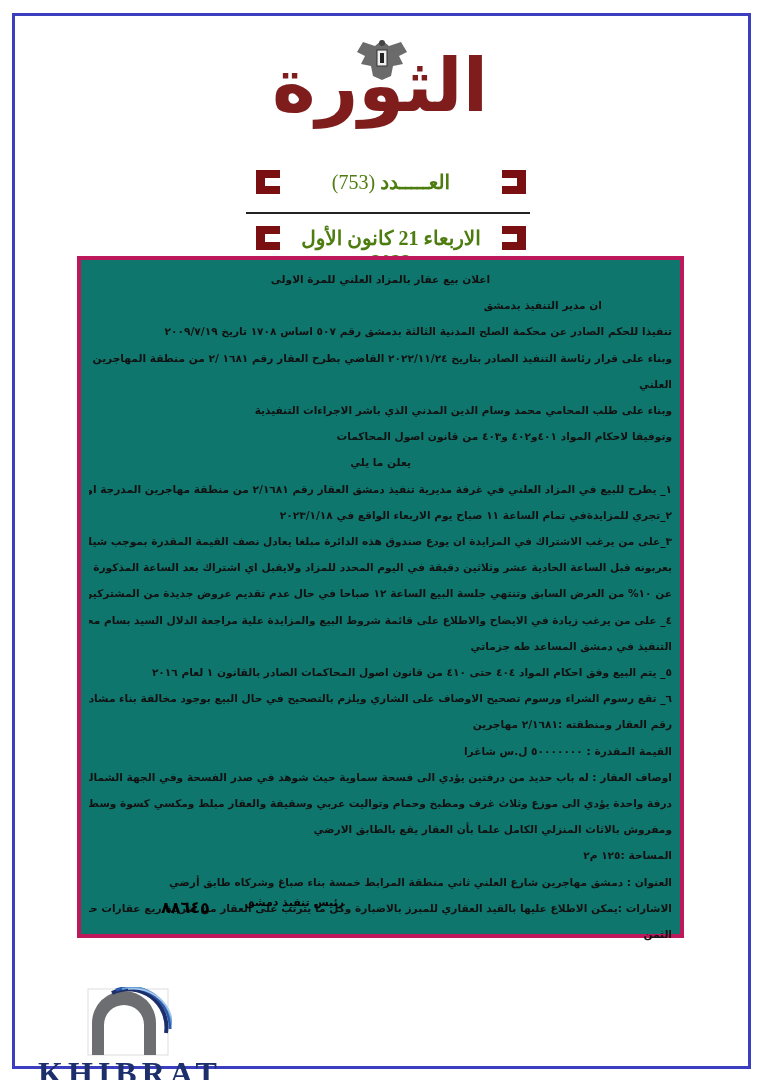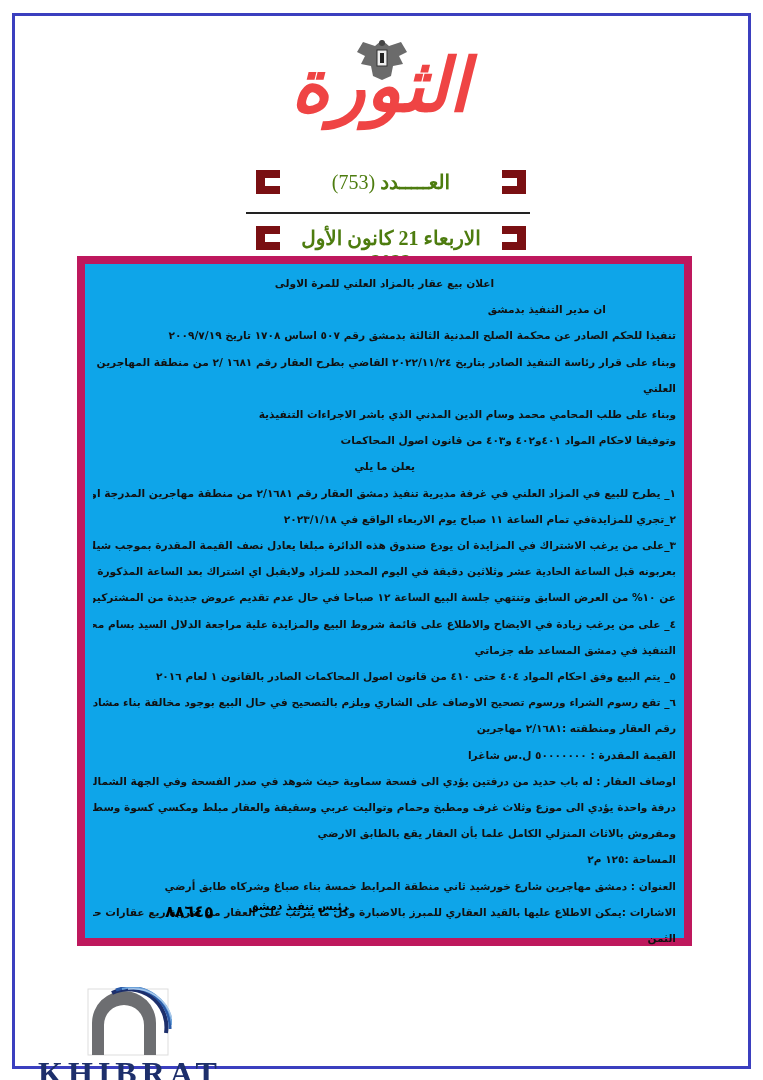--- a/index.html
+++ b/index.html
@@ -1,30 +1,30 @@
 <!DOCTYPE html>
 <html><head>
 <meta charset="utf-8">
 <style>
   html, body { margin: 0; padding: 0; background: #ffffff; }
   body { width: 763px; height: 1080px; position: relative; overflow: hidden; font-family: "DejaVu Serif", serif; }
   .page-frame { position: absolute; left: 12px; top: 13px; width: 733px; height: 1050px; border: 3px solid #3b3fbf; }
   .masthead { position: absolute; left: 190px; top: 30px; width: 380px; height: 110px; }
-  .masthead-title { position: absolute; left: 0; right: 0; top: 18px; text-align: center; font-family: "DejaVu Sans", sans-serif; font-weight: bold; font-size: 74px; color: #ef4444; direction: rtl; letter-spacing: 2px; line-height: 1; font-style: italic; }
+  .masthead-title { position: absolute; left: 0; right: 0; top: 18px; text-align: center; font-family: "DejaVu Sans", sans-serif; font-weight: bold; font-size: 74px; color: #7f1d1d; direction: rtl; letter-spacing: 2px; line-height: 1; }
   .emblem { position: absolute; left: 163px; top: 6px; width: 58px; height: 46px; }
   .issue-row, .date-row { position: absolute; left: 256px; width: 270px; height: 24px; }
   .issue-row { top: 170px; }
   .date-row { top: 226px; }
   .bracket { position: absolute; top: 0; width: 24px; height: 24px; }
   .bracket.left { left: 0; }
   .bracket.right { right: 0; }
   .row-text { position: absolute; left: 30px; right: 30px; top: 0; text-align: center; font-family: "Liberation Serif", serif; font-size: 20px; line-height: 24px; color: #4d7c0f; direction: rtl; }
   .row-text b { font-weight: bold; }
   .divider { position: absolute; left: 246px; top: 212px; width: 284px; height: 2px; background: #222; }
-  .doc-box { position: absolute; left: 77px; top: 256px; width: 599px; height: 674px; border: 8px solid #be185d; background: #0ea5e9; }
+  .doc-box { position: absolute; left: 77px; top: 256px; width: 599px; height: 674px; border: 4px solid #be185d; background: #0f766e; }
   .doc-inner { position: absolute; left: 8px; right: 8px; top: 6px; direction: rtl; text-align: right; font-family: "DejaVu Sans", sans-serif; font-size: 10.6px; line-height: 26.2px; color: #111; font-weight: bold; }
   .doc-inner p { margin: 0; white-space: nowrap; overflow: hidden; }
   .doc-inner .center { text-align: center; }
   .doc-inner .indent1 { padding-right: 70px; }
   .doc-inner .indent2 { padding-right: 70px; }
   .signature-row { position: absolute; left: 0; right: 0; bottom: 12px; height: 26px; direction: rtl; }
   .sig-title { position: absolute; right: 336px; top: 0; font-family: "DejaVu Sans", sans-serif; font-weight: bold; font-size: 11px; }
   .sig-number { position: absolute; left: 80px; top: 2px; font-family: "DejaVu Sans", sans-serif; font-weight: bold; font-size: 16px; letter-spacing: 1px; }
   .logo { position: absolute; left: 30px; top: 981px; width: 200px; height: 146px; }
   .logo-mark { position: absolute; left: 52px; top: 6px; width: 90px; height: 70px; }
@@ -89,21 +89,21 @@
     <p>٤_ على من يرغب زيادة في الايضاح والاطلاع على قائمة شروط البيع والمزايدة علية مراجعة الدلال السيد بسام محمد صبحه وديوان دائرة</p>
     <p>التنفيذ في دمشق المساعد طه جزماتي</p>
     <p>٥_ يتم البيع وفق احكام المواد ٤٠٤ حتى ٤١٠ من قانون اصول المحاكمات الصادر بالقانون ١ لعام ٢٠١٦</p>
     <p>٦_ تقع رسوم الشراء ورسوم تصحيح الاوصاف على الشاري ويلزم بالتصحيح في حال البيع بوجود مخالفة بناء مشادة على العقار</p>
     <p>رقم العقار ومنطقته :٢/١٦٨١ مهاجرين</p>
     <p>القيمة المقدرة : ٥٠٠٠٠٠٠٠ ل.س شاغرا</p>
     <p>اوصاف العقار : له باب حديد من درفتين يؤدي الى فسحة سماوية حيث شوهد في صدر الفسحة وفي الجهة الشمالية منها باب خشبي من</p>
     <p>درفة واحدة يؤدي الى موزع وثلاث غرف ومطبخ وحمام وتواليت عربي وسقيفة والعقار مبلط ومكسي كسوة وسط مزود بالماء والكهرباء ومدهون</p>
     <p>ومفروش بالاثاث المنزلي الكامل علما بأن العقار يقع بالطابق الارضي</p>
     <p>المساحة :١٢٥ م٢</p>
-    <p>العنوان : دمشق مهاجرين شارع خورشيد ثاني منطقة المرابط خمسة بناء صباغ وشركاه طابق أرضي</p>
+    <p>العنوان : دمشق مهاجرين شارع العلني ثاني منطقة المرابط خمسة بناء صباغ وشركاه طابق أرضي</p>
     <p>الاشارات :يمكن الاطلاع عليها بالقيد العقاري للمبرز بالاضبارة وكل ما يترتب على العقار من ضريبة ريع عقارات حتى تاريخ البيع يعود على</p>
     <p>الثمن</p>
   </div>
   <div class="signature-row">
     <span class="sig-title">رئيس تنفيذ دمشق</span>
     <span class="sig-number">٨٨٦٤٥</span>
   </div>
 </div>
 
 <div class="logo">

